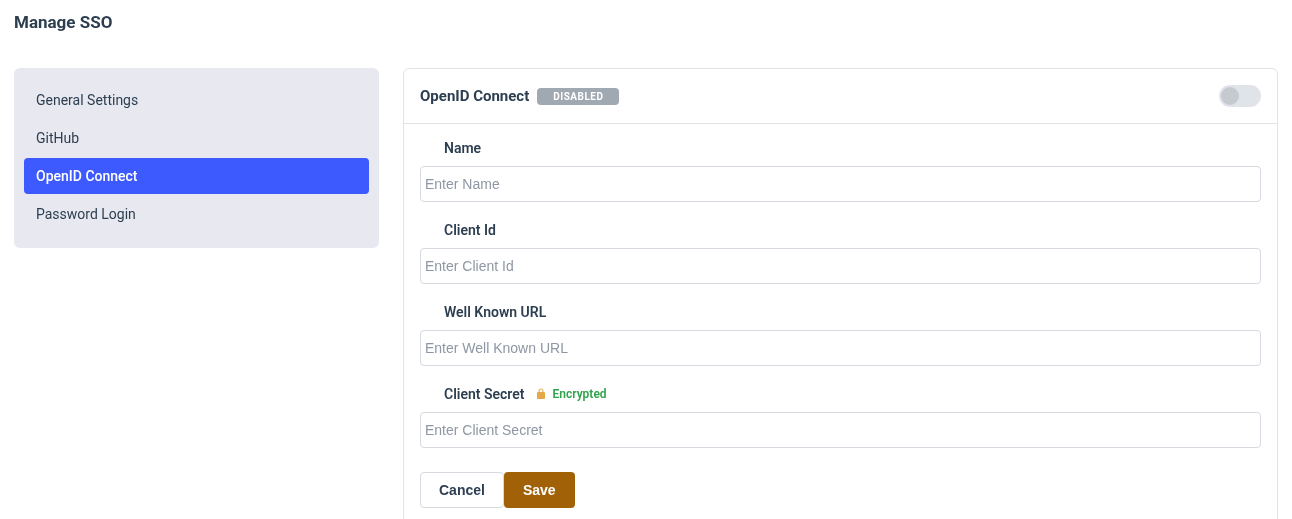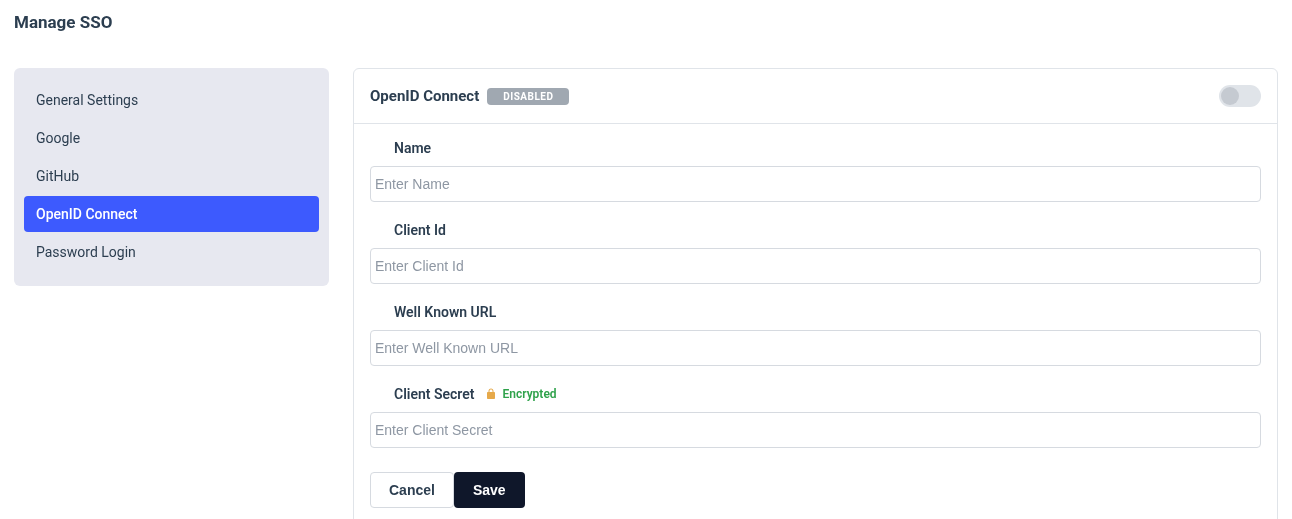--- a/index.html
+++ b/index.html
@@ -17,21 +17,21 @@
       font-size: 17px;
       font-weight: 700;
       color: #2c3e50;
       margin-bottom: 36px;
     }
     .layout {
       display: flex;
       gap: 24px;
     }
     .sidebar {
-      width: 315px;
+      width: 365px;
       background: #e7e8f0;
       border-radius: 6px;
       padding: 14px 10px;
       flex-shrink: 0;
       align-self: flex-start;
     }
     .sidebar-item {
       padding: 10px 12px;
       font-size: 14px;
       color: #2c3e50;
@@ -145,33 +145,32 @@
       border-radius: 4px;
       cursor: pointer;
       border: 1px solid transparent;
     }
     .btn-secondary {
       background: #ffffff;
       color: #2c3e50;
       border: 1px solid #d6dae0;
     }
     .btn-primary {
-      background: #0f172a;
+      background: #a16207;
       color: #ffffff;
     }
   </style>
 </head>
 <body>
 
 <h1 class="page-title">Manage SSO</h1>
 
 <div class="layout">
   <nav class="sidebar">
     <div class="sidebar-item">General Settings</div>
-    <div class="sidebar-item">Google</div>
     <div class="sidebar-item">GitHub</div>
     <div class="sidebar-item active">OpenID Connect</div>
     <div class="sidebar-item">Password Login</div>
   </nav>
 
   <section class="main-panel">
     <div class="panel-header">
       <div class="panel-header-left">
         <span class="panel-title">OpenID Connect</span>
         <span class="badge">DISABLED</span>

